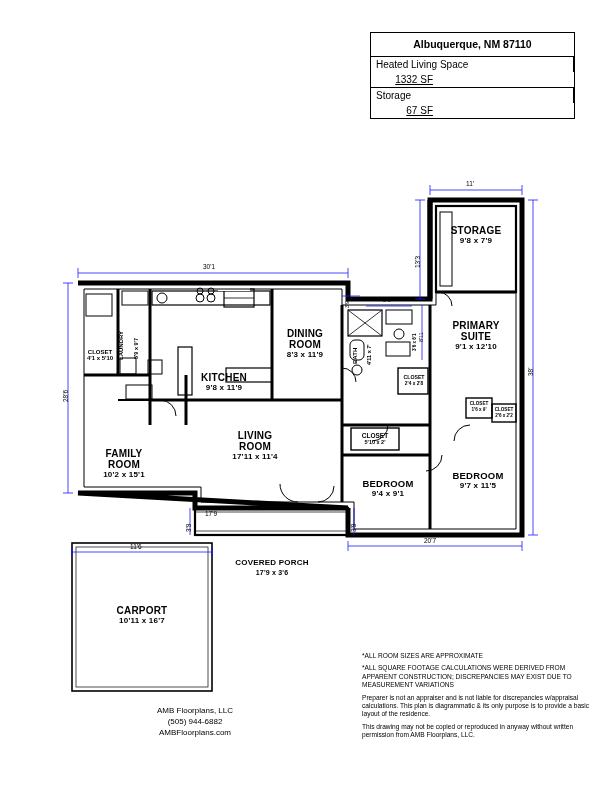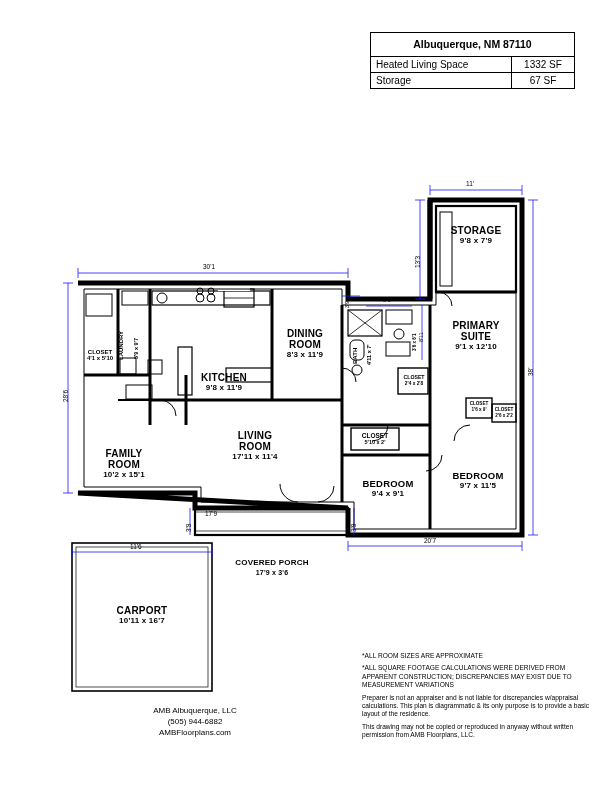--- a/index.html
+++ b/index.html
@@ -28,31 +28,33 @@
     font-weight: bold;
     font-size: 10.5px;
     line-height: 13px;
     padding: 5px 2px 5px 2px;
     border-bottom: 1.2px solid #000;
   }
   #title-block .row {
     display: flex;
     border-bottom: 1.2px solid #000;
     font-size: 10px;
+    flex-direction: column;
   }
   #title-block .row:last-child { border-bottom: none; }
   #title-block .row .lab {
     flex: 1;
     padding: 2px 0 2px 5px;
     border-right: 1.2px solid #000;
   }
   #title-block .row .val {
     width: 62px;
-    text-align: center;
+    text-align: right;
     padding: 2px 0;
+    text-decoration: underline;
   }
 
   
   #plan {
     left: 0; top: 0; width: 612px; height: 792px;
     pointer-events: none;
   }
   .room-label {
     text-align: center;
     font-weight: bold;
@@ -384,16 +386,16 @@
 </div>
 
 <div id="notes" class="abs">
   <div class="p">*ALL ROOM SIZES ARE APPROXIMATE</div>
   <div class="p">*ALL SQUARE FOOTAGE CALCULATIONS WERE DERIVED FROM APPARENT CONSTRUCTION; DISCREPANCIES MAY EXIST DUE TO MEASUREMENT VARIATIONS</div>
   <div class="p">Preparer is not an appraiser and is not liable for discrepancies w/appraisal calculations.  This plan is diagrammatic &amp; its only purpose is to provide a basic layout of the residence.</div>
   <div class="p">This drawing may not be copied or reproduced in anyway without written permission from AMB Floorplans, LLC.</div>
 </div>
 
 <div id="company" class="abs">
-  <div>AMB Albuquerque, LLC</div>
+  <div>AMB Floorplans, LLC</div>
   <div>(505) 944-6882</div>
   <div>AMBFloorplans.com</div>
 </div>
 
 </body></html>

